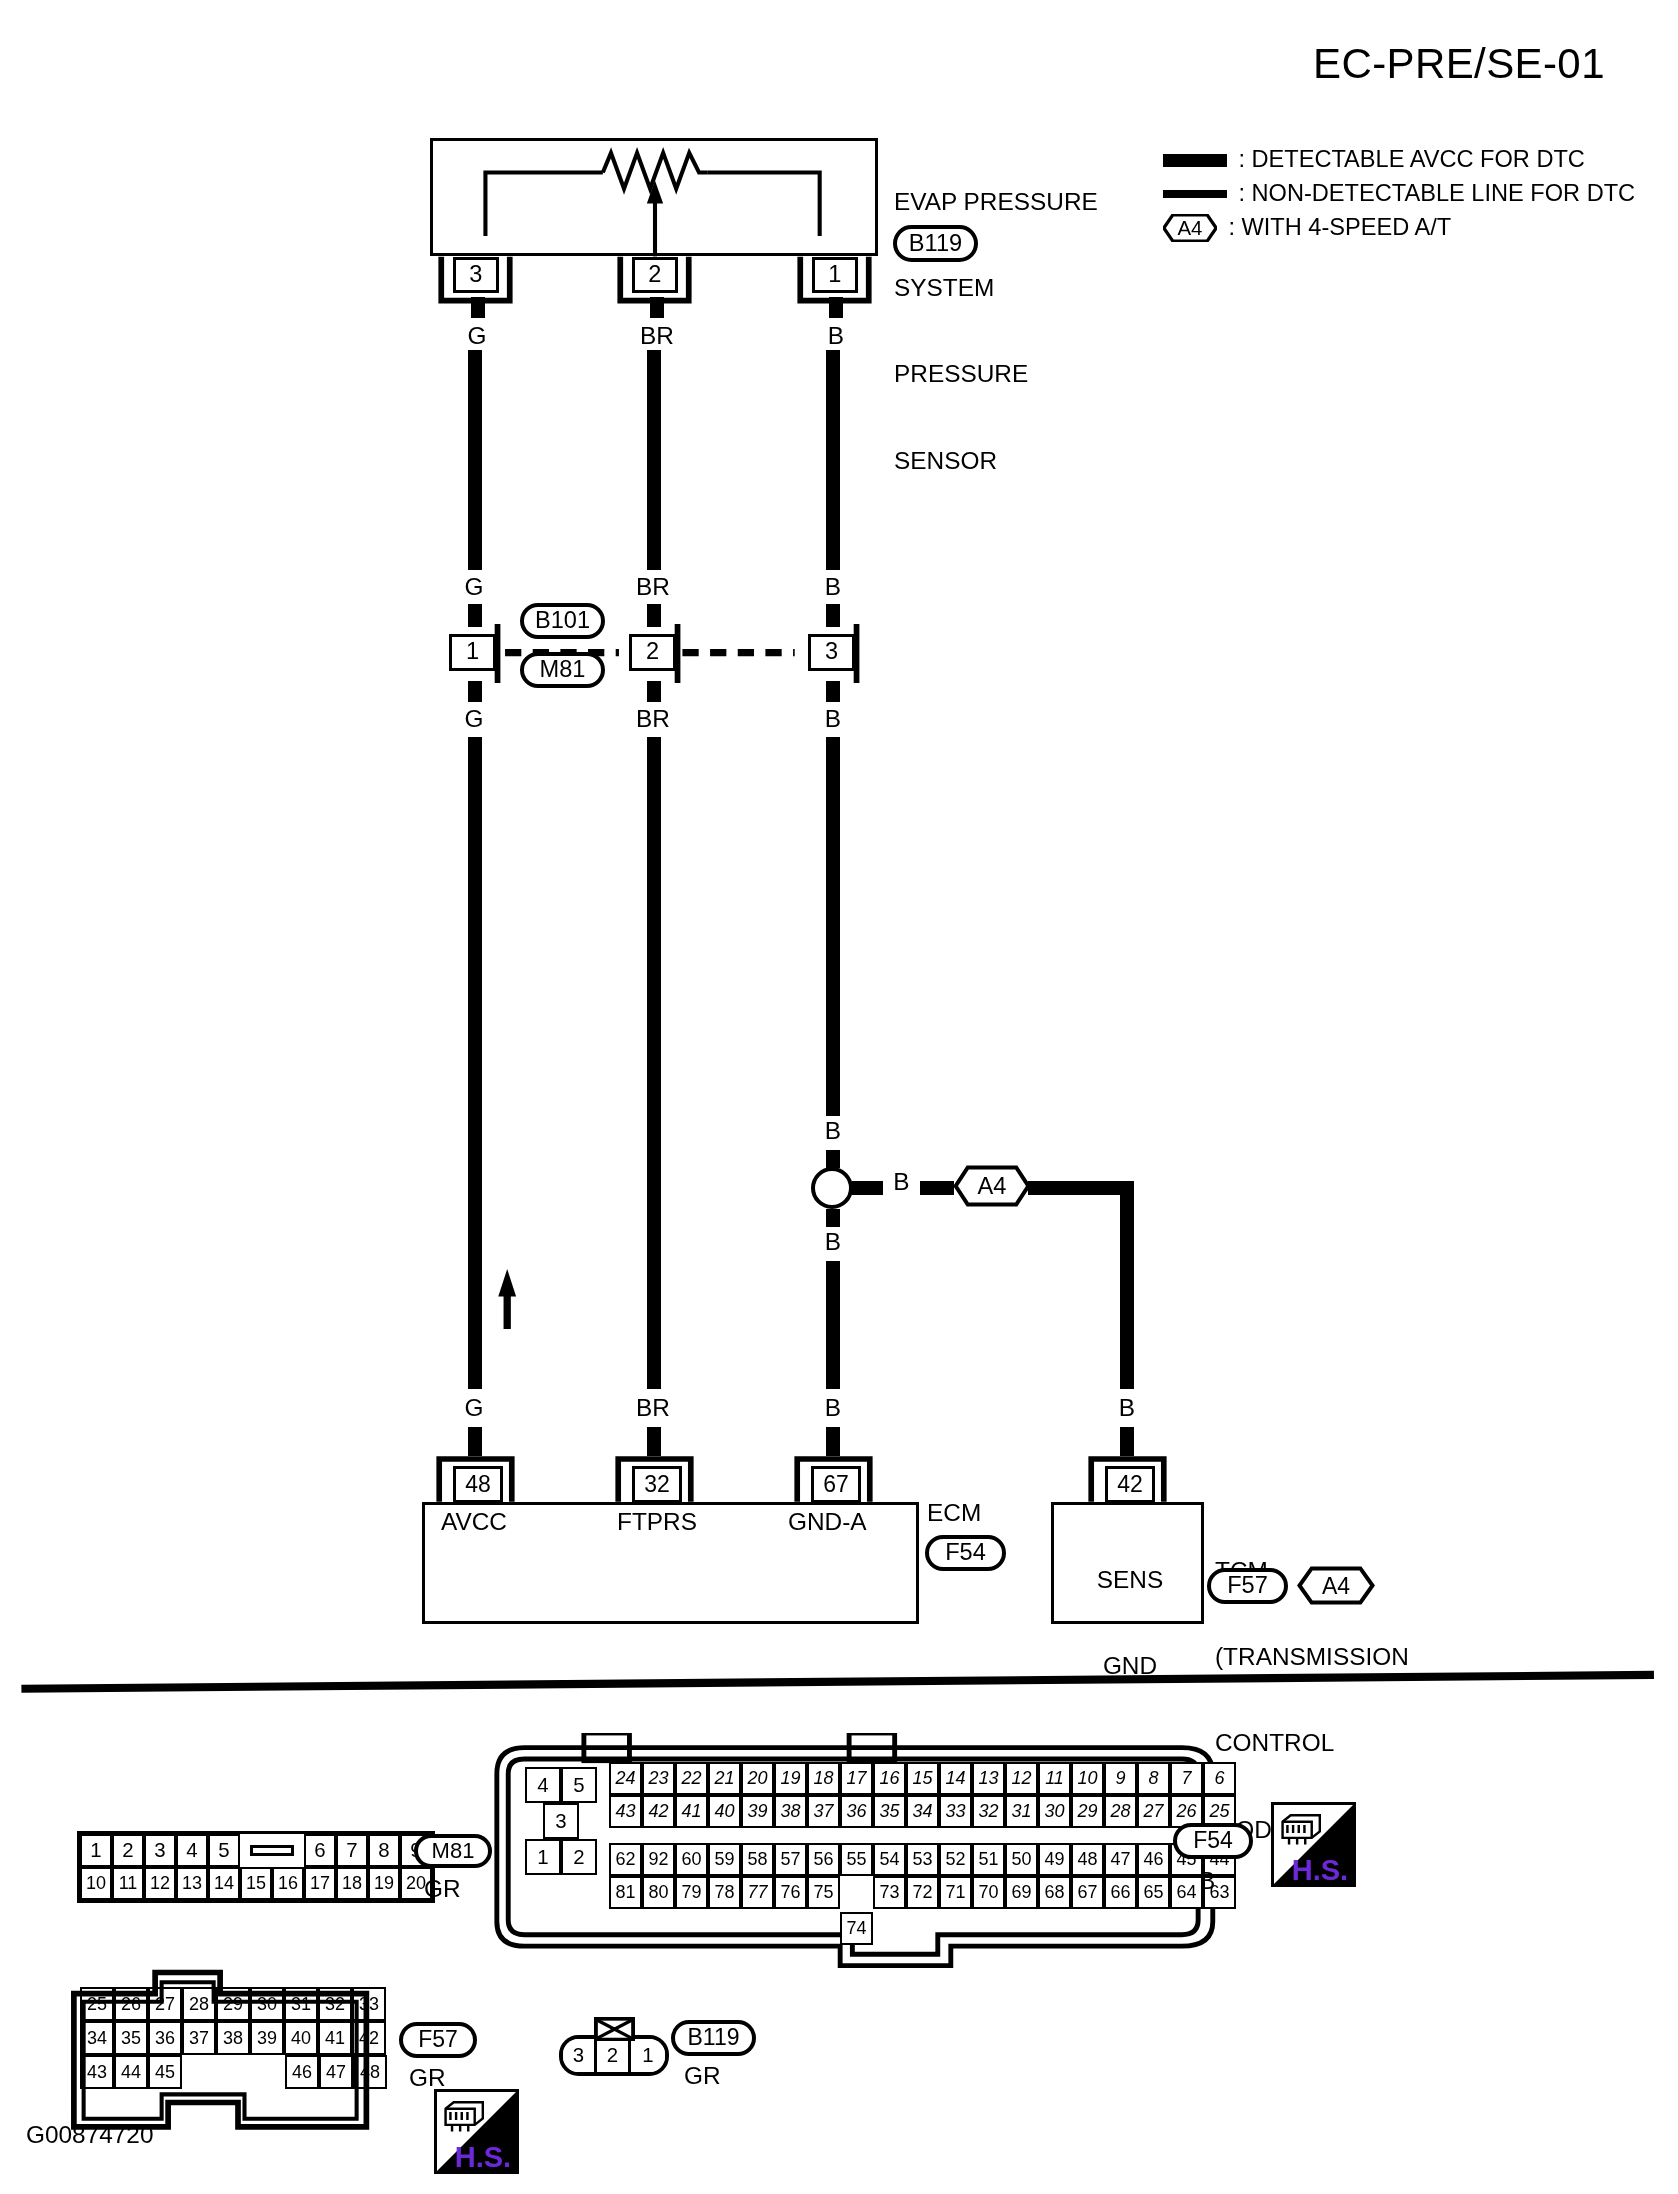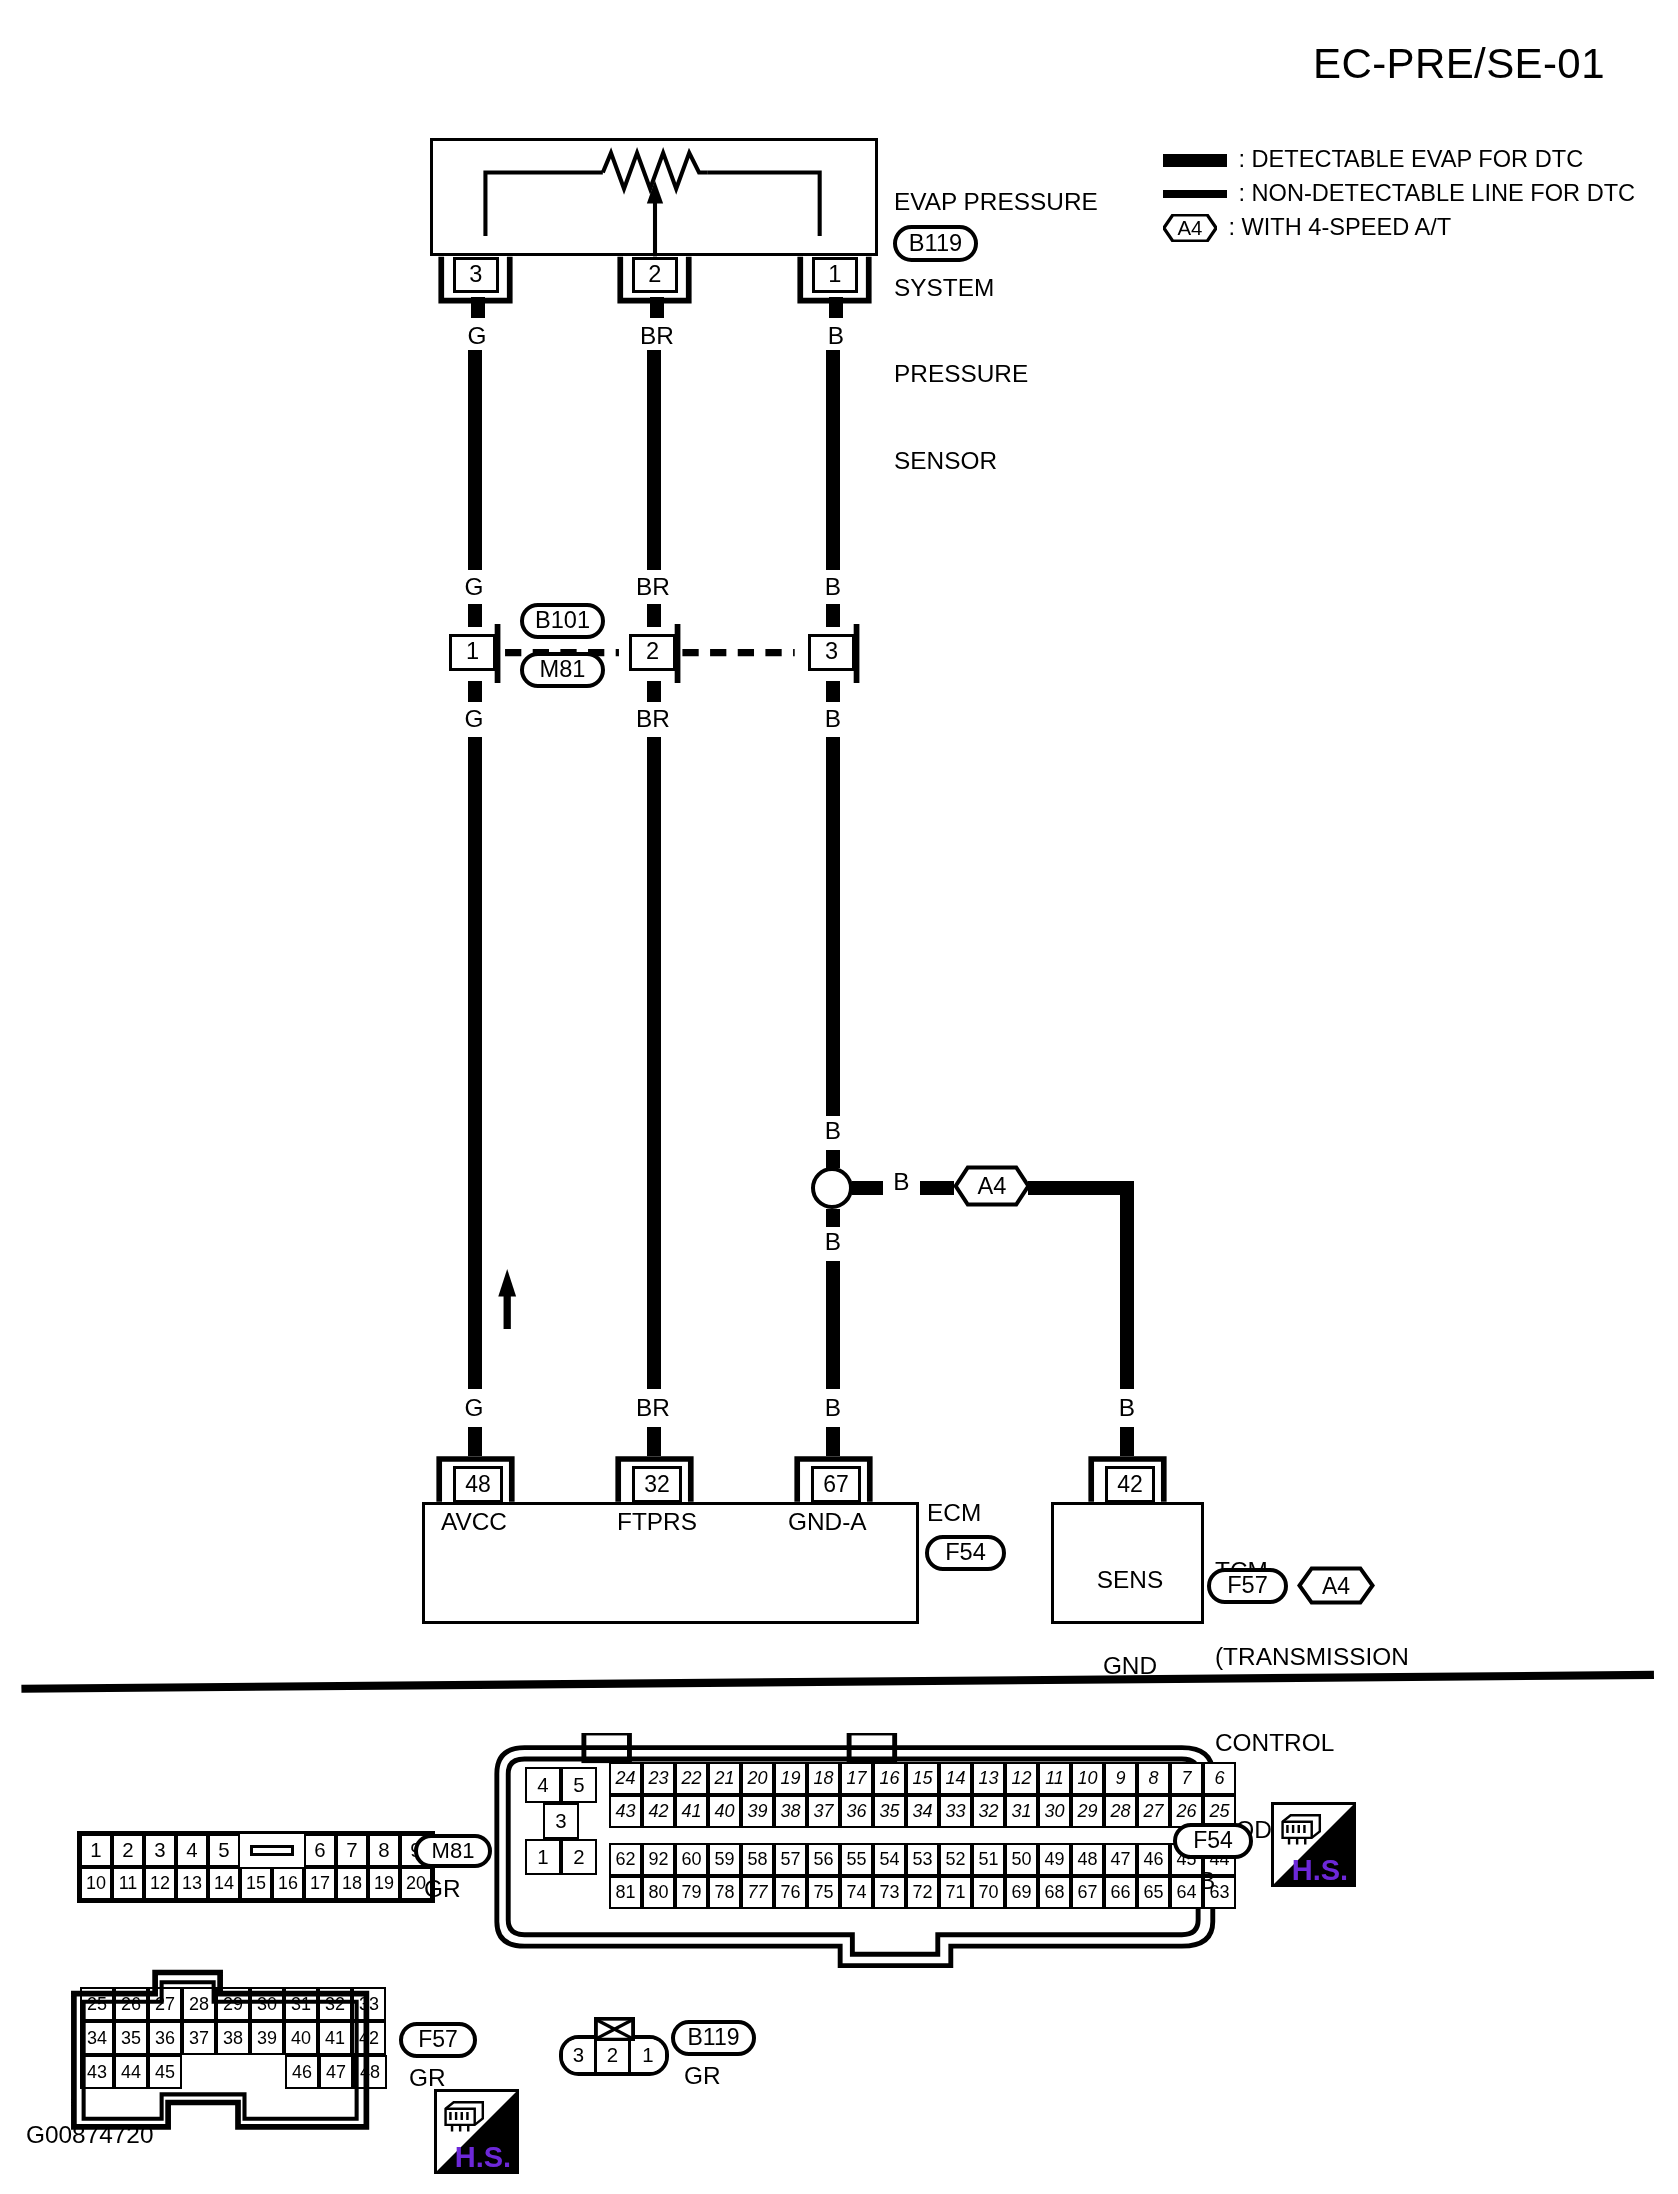--- a/index.html
+++ b/index.html
@@ -49,21 +49,21 @@
   .hs .conn { position:absolute; left:4.9px; top:6.5px; z-index:3; }
 </style>
 </head>
 <body>
 
 <div class="abs txt" id="title">EC-PRE/SE-01</div>
 
 <div class="abs" style="left:1163px; top:143px;">
   <div class="lg-row">
     <div class="lg-thick"></div>
-    <div class="txt lg-text">: DETECTABLE EVAP FOR DTC</div>
+    <div class="txt lg-text">: DETECTABLE AVCC FOR DTC</div>
   </div>
   <div class="lg-row">
     <div class="lg-thin"></div>
     <div class="txt lg-text">: NON-DETECTABLE LINE FOR DTC</div>
   </div>
   <div class="lg-row">
     <div class="hexbox">
       <svg width="54" height="28" viewBox="0 0 66 34">
           <polygon points="12,1 54,1 65,17 54,33 12,33 1,17" fill="#fff" stroke="#000" stroke-width="4"></polygon>
         </svg>
@@ -392,21 +392,21 @@
       <div class="cellsm" style="width: 33px; height: 33px;">44</div>
     </div>
   <div style="display:flex;">
       <div class="cellsm" style="width: 33px; height: 33px;">81</div>
       <div class="cellsm" style="width: 33px; height: 33px;">80</div>
       <div class="cellsm" style="width: 33px; height: 33px;">79</div>
       <div class="cellsm" style="width: 33px; height: 33px;">78</div>
       <div class="cellsm" style="width: 33px; height: 33px; font-style: italic;">77</div>
       <div class="cellsm" style="width: 33px; height: 33px;">76</div>
       <div class="cellsm" style="width: 33px; height: 33px;">75</div>
-      <div class="cellsm" style="width: 33px; height: 33px;">74</div>
+      <div class="cellsm" style="width: 33px; height: 33px; margin-top: 36px;">74</div>
       <div class="cellsm" style="width: 33px; height: 33px;">73</div>
       <div class="cellsm" style="width: 33px; height: 33px;">72</div>
       <div class="cellsm" style="width: 33px; height: 33px;">71</div>
       <div class="cellsm" style="width: 33px; height: 33px;">70</div>
       <div class="cellsm" style="width: 33px; height: 33px;">69</div>
       <div class="cellsm" style="width: 33px; height: 33px;">68</div>
       <div class="cellsm" style="width: 33px; height: 33px;">67</div>
       <div class="cellsm" style="width: 33px; height: 33px;">66</div>
       <div class="cellsm" style="width: 33px; height: 33px;">65</div>
       <div class="cellsm" style="width: 33px; height: 33px;">64</div>

